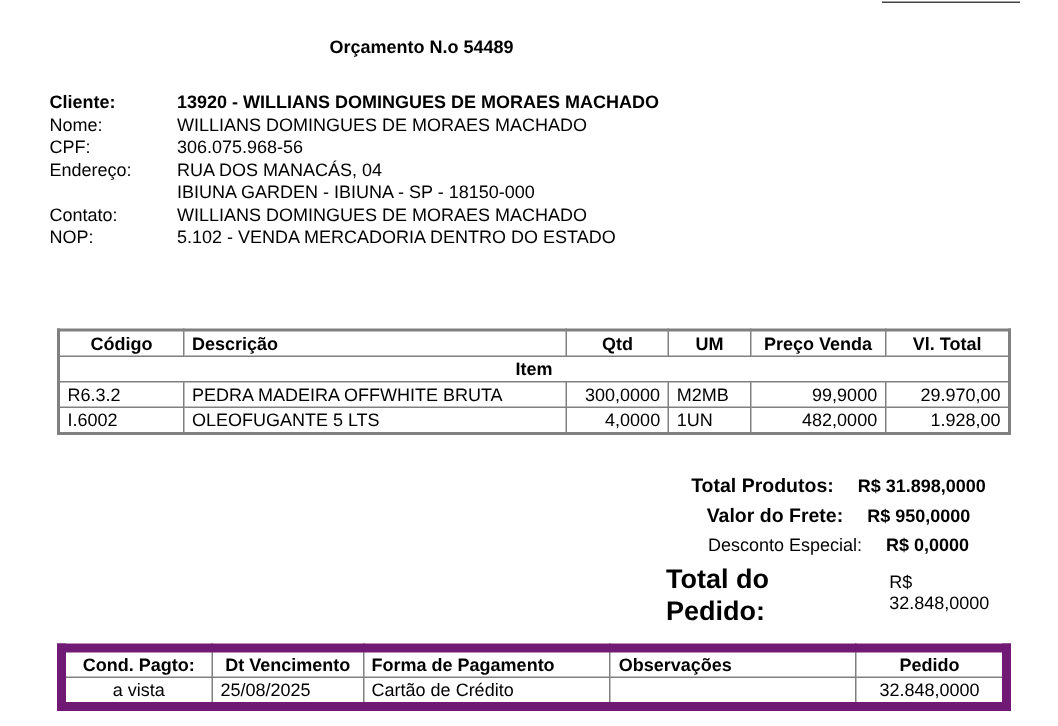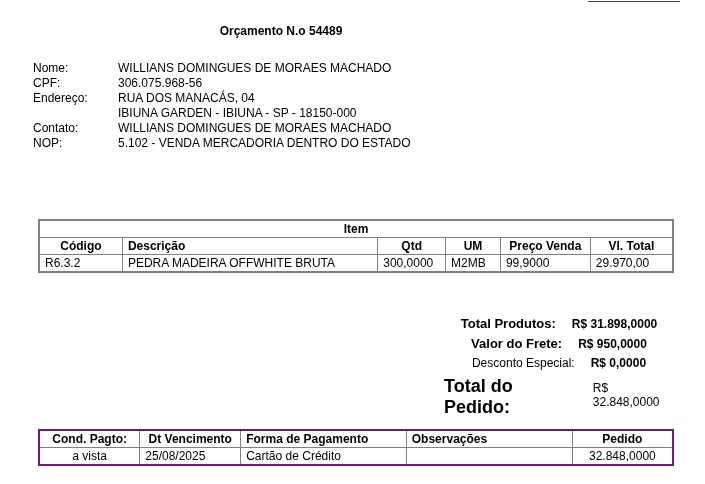--- a/index.html
+++ b/index.html
@@ -26,52 +26,56 @@
     .items {
       position: absolute; left: 38px; top: 219px; width: 636px;
       border: 2px solid #808080;
     }
     .items td, .items th {
       border: 1px solid #808080; padding: 0 5px; height: 16px; line-height: 16px;
       white-space: nowrap;
     }
     .items th { font-weight: bold; }
     .c { text-align: center; }
-    .r { }
+    .r { text-align: right; }
     .l { text-align: left; }
 
     .totals { position: absolute; left: 444px; top: 316px; width: 230px; }
     .tot-row { display: flex; justify-content: center; align-items: baseline; }
     .tot-row .lbl { font-weight: bold; font-size: 13px; }
     .tot-row .val { font-weight: bold; font-size: 12px; margin-left: 16px; }
     .tot-row.r1 { height: 20px; }
     .tot-row.r2 { height: 20px; }
     .tot-row.r3 { height: 20px; }
     .tot-row.r3 .lbl { font-weight: normal; font-size: 12px; }
     .tot-row.r4 .lbl { font-size: 18px; }
     .tot-row.r4 .val { font-weight: normal; font-size: 12px; }
 
     .payment {
       position: absolute; left: 38px; top: 429px; width: 636px;
-      border: 2px solid #701a75;
+      border: 6px solid #701a75;
       padding-left: 44px;
     }
     .payment td, .payment th {
       border: 1px solid #808080; padding: 0 5px; height: 16px; line-height: 16px;
       white-space: nowrap;
     }
   </style>
 </head>
 <body>
 
 <div class="top-cut"></div>
 
 <div class="title">Orçamento N.o 54489</div>
 
 <div class="info">
+  <div class="info-row bold">
+    <span class="info-label">Cliente:</span>
+    <span class="info-value">13920 - WILLIANS DOMINGUES DE MORAES MACHADO</span>
+  </div>
   <div class="info-row">
     <span class="info-label">Nome:</span>
     <span class="info-value">WILLIANS DOMINGUES DE MORAES MACHADO</span>
   </div>
   <div class="info-row">
     <span class="info-label">CPF:</span>
     <span class="info-value">306.075.968-56</span>
   </div>
   <div class="info-row">
     <span class="info-label">Endereço:</span>
@@ -95,37 +99,45 @@
   <colgroup>
     <col style="width:84px">
       <col style="width:256px">
       <col style="width:68px">
     <col style="width:55px">
       <col style="width:90px">
       <col style="width:83px">
   </colgroup>
   <tbody>
       <tr>
-    <th colspan="6" class="c">Item</th>
-  </tr>
-  <tr>
     <th class="c">Código</th>
     <th class="l">Descrição</th>
     <th class="c">Qtd</th>
     <th class="c">UM</th>
     <th class="c">Preço Venda</th>
     <th class="c">Vl. Total</th>
   </tr>
   <tr>
+    <th colspan="6" class="c">Item</th>
+  </tr>
+  <tr>
     <td class="l">R6.3.2</td>
     <td class="l">PEDRA MADEIRA OFFWHITE BRUTA</td>
     <td class="r">300,0000</td>
     <td class="l">M2MB</td>
     <td class="r">99,9000</td>
     <td class="r">29.970,00</td>
+  </tr>
+  <tr>
+    <td class="l">I.6002</td>
+    <td class="l">OLEOFUGANTE 5 LTS</td>
+    <td class="r">4,0000</td>
+    <td class="l">1UN</td>
+    <td class="r">482,0000</td>
+    <td class="r">1.928,00</td>
   </tr>
 </tbody>
   </table>
 
 <div class="totals">
   <div class="tot-row r1">
     <span class="lbl">Total Produtos:</span>
     <span class="val">R$ 31.898,0000</span>
   </div>
   <div class="tot-row r2">

